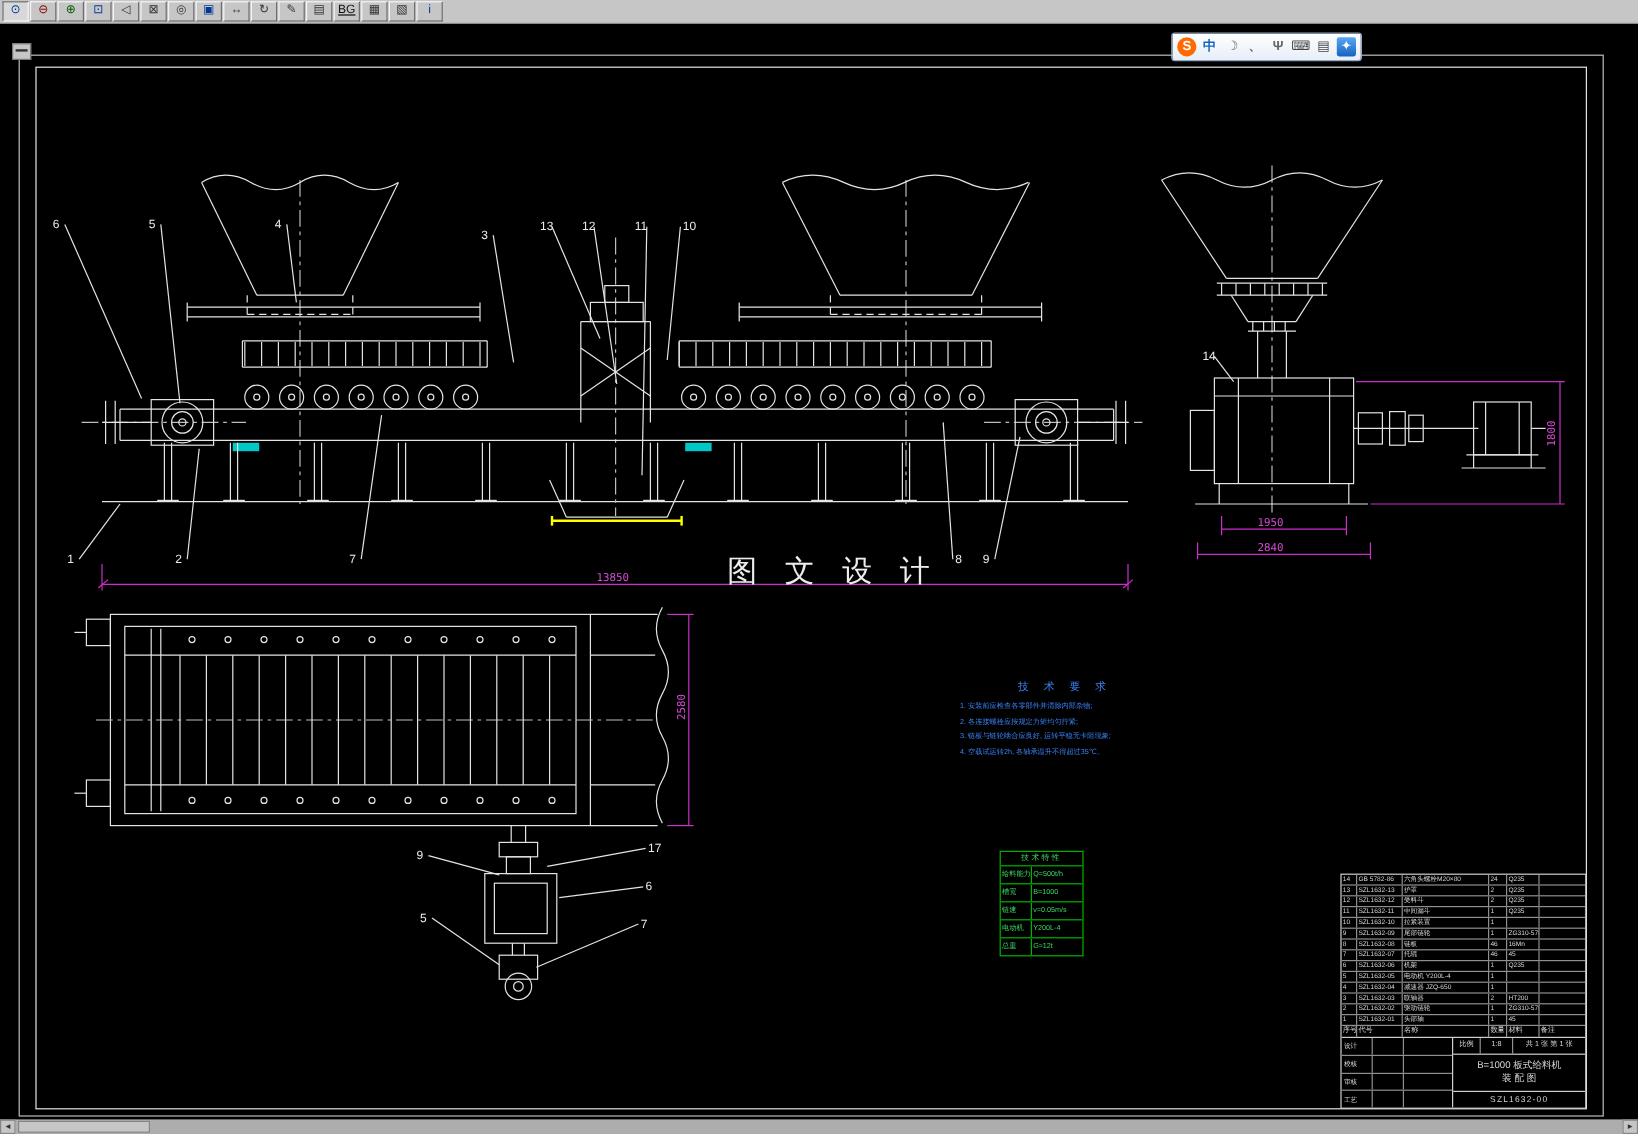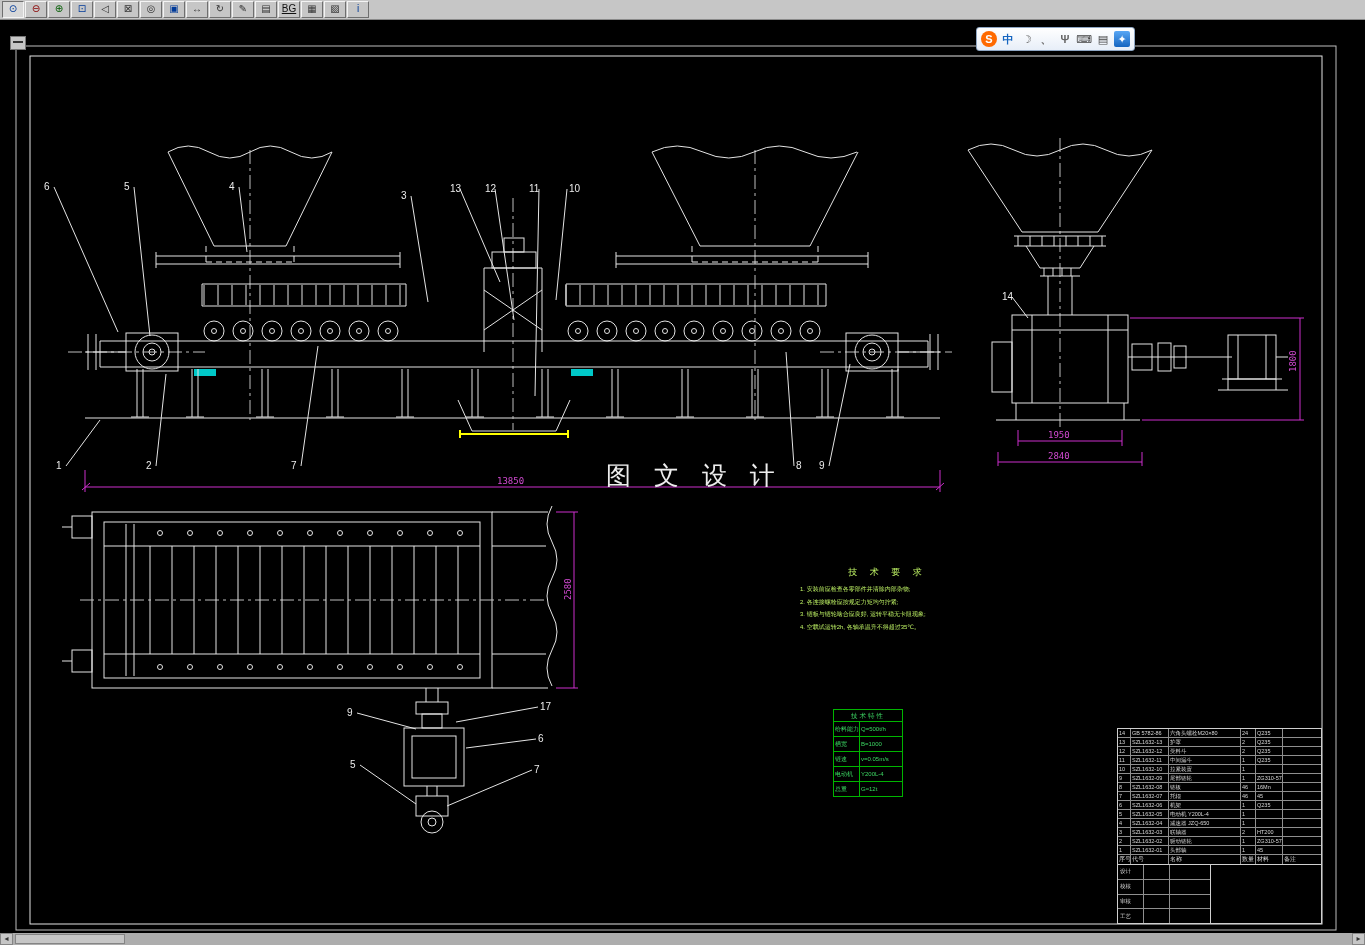--- a/index.html
+++ b/index.html
@@ -26,21 +26,21 @@
   svg .m{stroke:#cc2ecc}
   svg .y{stroke:#ffff00;stroke-width:2}
   svg .dash{stroke-dasharray:6 4}
   svg .cl{stroke-dasharray:14 4 3 4;stroke:#bdbdbd}
   svg .fillc{fill:#00c8c8;stroke:none}
   svg text{stroke:none;fill:#e4e4e4}
   .bal{font-size:10px;fill:#ececec}
   .dimt{fill:#d24ad2;font-size:9px;font-family:"DejaVu Sans Mono",monospace}
   .wm{font-size:25px;letter-spacing:8px;fill:#ededed}
   
-  .techreq{position:absolute;left:800px;top:566px;width:175px;color:#bef264;z-index:2}
+  .techreq{position:absolute;left:800px;top:566px;width:175px;color:#3b82f6;z-index:2}
   .tr-title{font-size:9px;text-align:center;letter-spacing:5px;margin-bottom:4px}
   .tr-item{font-size:6px;line-height:2.1;white-space:nowrap;overflow:hidden}
   
   .ptable{position:absolute;left:833px;top:709px;width:70px;border:1px solid #00b400;
           color:#3cd763;font-size:6px;z-index:2;box-sizing:border-box}
   .pt-head{height:11px;line-height:11px;text-align:center;border-bottom:1px solid #00b400;
            font-size:6.5px;letter-spacing:2px;overflow:hidden}
   .pt-row{display:flex;height:14px;line-height:14px;border-bottom:1px solid #00b400;overflow:hidden}
   .pt-row:last-child{border-bottom:none}
   .pt-row div:first-child{width:26px;border-right:1px solid #00b400;padding-left:1px;
@@ -654,20 +654,32 @@
           <div>审核</div>
           <div></div>
           <div></div>
         </div>
         <div class="sig-row">
           <div>工艺</div>
           <div></div>
           <div></div>
         </div>
       </div>
+    <div class="tb-right">
+      <div class="tb-row1">
+        <span class="c1">比例</span>
+        <span class="c2">1:8</span>
+        <span class="c3">共 1 张  第 1 张</span>
+      </div>
+      <div class="tb-title">
+        <div>B=1000 板式给料机</div>
+        <div>装 配 图</div>
+      </div>
+      <div class="tb-no">SZL1632-00</div>
+    </div>
   </div>
 </div>
 
 <div class="hscroll">
   <div class="sarrow">◂</div>
   <div class="strack">
     <div class="sthumb"></div>
   </div>
   <div class="sarrow">▸</div>
 </div>

